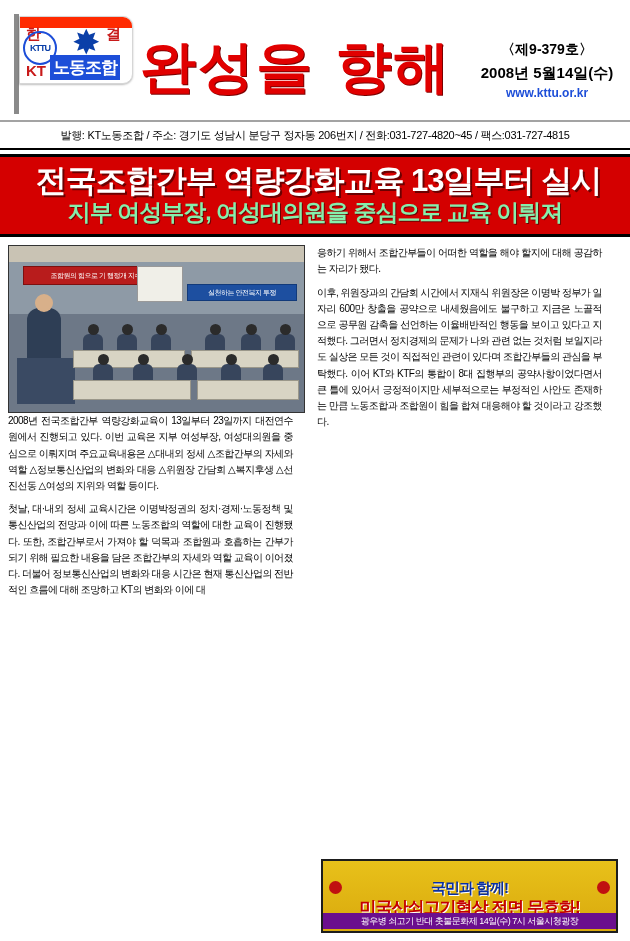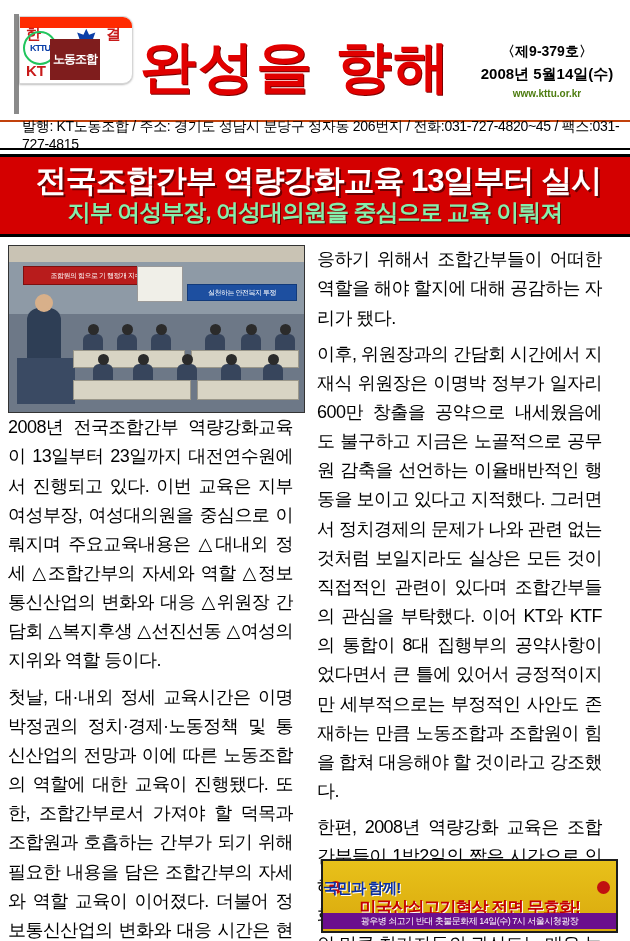--- a/index.html
+++ b/index.html
@@ -30,59 +30,59 @@
   .flag .cloth{
     position:absolute;left:5px;top:2px;width:112px;height:66px;
     background:#ffffff;border:1px solid #d6d6d6;
     border-radius:1px 10px 10px 1px;
     box-shadow:0 1px 2px rgba(0,0,0,.25);
     overflow:hidden;
   }
   .flag .cloth .topband{position:absolute;left:0;top:0;width:100%;height:11px;background:#ff2a00;}
   .flag .cloth .kttu{
     position:absolute;left:3px;top:14px;width:30px;height:30px;border-radius:50%;
-    border:2px solid #22c55e;color:#0b3fa8;font-size:9px;font-weight:bold;
+    border:2px solid #1d4ed8;color:#0b3fa8;font-size:9px;font-weight:bold;
     display:flex;align-items:center;justify-content:center;letter-spacing:-1px;
   }
   .flag .cloth .star{
     position:absolute;left:52px;top:8px;font-size:34px;color:#0b3fa8;line-height:34px;font-weight:bold;
   }
   .flag .cloth .han{
     position:absolute;left:6px;top:8px;font-size:15px;color:#c81a1a;font-weight:bold;
   }
   .flag .cloth .gyeol{
     position:absolute;left:86px;top:8px;font-size:15px;color:#c81a1a;font-weight:bold;
   }
   .flag .cloth .kt{
     position:absolute;left:6px;bottom:4px;font-size:15px;font-weight:bold;color:#c81a1a;
   }
   .flag .cloth .union{
-    position:absolute;left:30px;bottom:3px;font-size:12px;font-weight:bold;color:#111;
-    background:#7f1d1d;color:#fff;padding:12px 3px;letter-spacing:-1px;
+    position:absolute;left:30px;bottom:3px;font-size:17px;font-weight:bold;color:#111;
+    background:#1d4ed8;color:#fff;padding:1px 3px;letter-spacing:-1px;
   }
   .title-wrap{flex:1 1 auto;text-align:left;}
   .paper-title{
     font-family:"DejaVu Sans","Liberation Sans",sans-serif;
     font-size:56px;font-weight:bold;color:#e10000;letter-spacing:2px;
     line-height:1;margin-top:10px;
     text-shadow:1px 1px 0 #7a0000;
   }
   .issue-wrap{
     flex:0 0 auto;width:150px;text-align:center;font-weight:bold;
     line-height:1.55;padding-top:18px;
   }
   .issue-no{font-size:14px;color:#000;}
   .issue-date{font-size:15px;color:#000;}
-  .issue-url{font-size:10px;color:#4d7c0f;}
+  .issue-url{font-size:12px;color:#1d4ed8;}
 
   
   .pubbar{
-    border-top:2px solid #c2410c;border-bottom:2px solid #000;
+    border-top:2px solid #a3a3a3;border-bottom:2px solid #000;
     height:26px;display:flex;align-items:center;justify-content:center;
-    font-size:14px;letter-spacing:-0.3px;padding-left:22px;
+    font-size:11px;letter-spacing:-0.3px;
   }
 
   
   .headline{
     margin-top:4px;
     background:#d40000;
     border-top:3px solid #000;
     border-bottom:3px solid #000;
     padding:6px 0 8px 0;
     text-align:center;
@@ -139,39 +139,39 @@
     position:absolute;background:#d8d4c4;border:1px solid #9a978a;
   }
   .photo .d1{left:64px;top:104px;width:110px;height:16px;}
   .photo .d2{left:182px;top:104px;width:106px;height:16px;}
   .photo .d3{left:64px;top:134px;width:116px;height:18px;}
   .photo .d4{left:188px;top:134px;width:100px;height:18px;}
   .photo .head{position:absolute;width:11px;height:11px;border-radius:50%;background:#2b2b2b;}
   .photo .body{position:absolute;width:20px;height:16px;border-radius:6px 6px 0 0;background:#37455c;}
 
   .caption-para, .para{
-    font-size:18px;line-height:1.62;text-align:justify;letter-spacing:-0.55px;
+    font-size:10px;line-height:1.62;text-align:justify;letter-spacing:-0.55px;
     margin:7px 12px 0 0;
     word-break:break-all;
   }
   .para.first{margin-top:0;}
 
   
   .ad{
     position:absolute;left:321px;bottom:8px;width:297px;height:74px;
     border:2px solid #1d1d1d;box-sizing:border-box;overflow:hidden;
     background:linear-gradient(#e8c11a,#d9a90d);
   }
   .ad .topstrip{
     position:absolute;left:0;top:0;width:100%;height:18px;background:#111;
     color:#ffe100;font-size:9px;display:flex;align-items:center;justify-content:center;
     letter-spacing:-0.5px;
   }
   .ad .l1{
-    position:absolute;left:0;top:18px;width:100%;
+    position:absolute;left:0;top:18px;width:100%;text-align:center;
     color:#0a2fa0;font-size:15px;font-weight:bold;letter-spacing:-1px;
     text-shadow:1px 1px 0 #fff;
   }
   .ad .l2{
     position:absolute;left:0;top:35px;width:100%;text-align:center;
     color:#c40000;font-size:17px;font-weight:bold;letter-spacing:-1px;
     text-shadow:1px 1px 0 #fff;
   }
   .ad .l3{
     position:absolute;left:0;bottom:2px;width:100%;height:16px;background:#6b0f8e;
@@ -259,21 +259,20 @@
         <div class="head" style="left:259px;top:108px"></div>
       </div>
 
       <p class="para first">2008년 전국조합간부 역량강화교육이 13일부터 23일까지 대전연수원에서 진행되고 있다. 이번 교육은 지부 여성부장, 여성대의원을 중심으로 이뤄지며 주요교육내용은 △대내외 정세 △조합간부의 자세와 역할 △정보통신산업의 변화와 대응 △위원장 간담회 △복지후생 △선진선동 △여성의 지위와 역할 등이다.</p>
       <p class="para">첫날, 대·내외 정세 교육시간은 이명박정권의 정치·경제·노동정책 및 통신산업의 전망과 이에 따른 노동조합의 역할에 대한 교육이 진행됐다. 또한, 조합간부로서 가져야 할 덕목과 조합원과 호흡하는 간부가 되기 위해 필요한 내용을 담은 조합간부의 자세와 역할 교육이 이어졌다. 더불어 정보통신산업의 변화와 대응 시간은 현재 통신산업의 전반적인 흐름에 대해 조망하고 KT의 변화와 이에 대</p>
     </div>
 
     <div class="col">
       <p class="para first">응하기 위해서 조합간부들이 어떠한 역할을 해야 할지에 대해 공감하는 자리가 됐다.</p>
       <p class="para">이후, 위원장과의 간담회 시간에서 지재식 위원장은 이명박 정부가 일자리 600만 창출을 공약으로 내세웠음에도 불구하고 지금은 노골적으로 공무원 감축을 선언하는 이율배반적인 행동을 보이고 있다고 지적했다. 그러면서 정치경제의 문제가 나와 관련 없는 것처럼 보일지라도 실상은 모든 것이 직접적인 관련이 있다며 조합간부들의 관심을 부탁했다. 이어 KT와 KTF의 통합이 8대 집행부의 공약사항이었다면서 큰 틀에 있어서 긍정적이지만 세부적으로는 부정적인 사안도 존재하는 만큼 노동조합과 조합원이 힘을 합쳐 대응해야 할 것이라고 강조했다.</p>
-      <p class="para">한편, 2008년 역량강화 교육은 조합간부들이 1박2일의 짧은 시간으로 인해 밤11시를 넘기는 빠듯한 일정을 소화해야 하지만 최초의 여성간부 교육인 만큼 참가자들의 관심도는 매우 높았다.</p>
     </div>
   </div>
 
   <div class="ad">
     <div class="dot" style="left:6px"></div>
     <div class="dot" style="right:6px"></div>
     <div class="l1">국민과 함께!</div>
     <div class="l2">미국산쇠고기협상 전면 무효화!</div>
     <div class="l3">광우병 쇠고기 반대 촛불문화제  14일(수) 7시 서울시청광장</div>
   </div>

